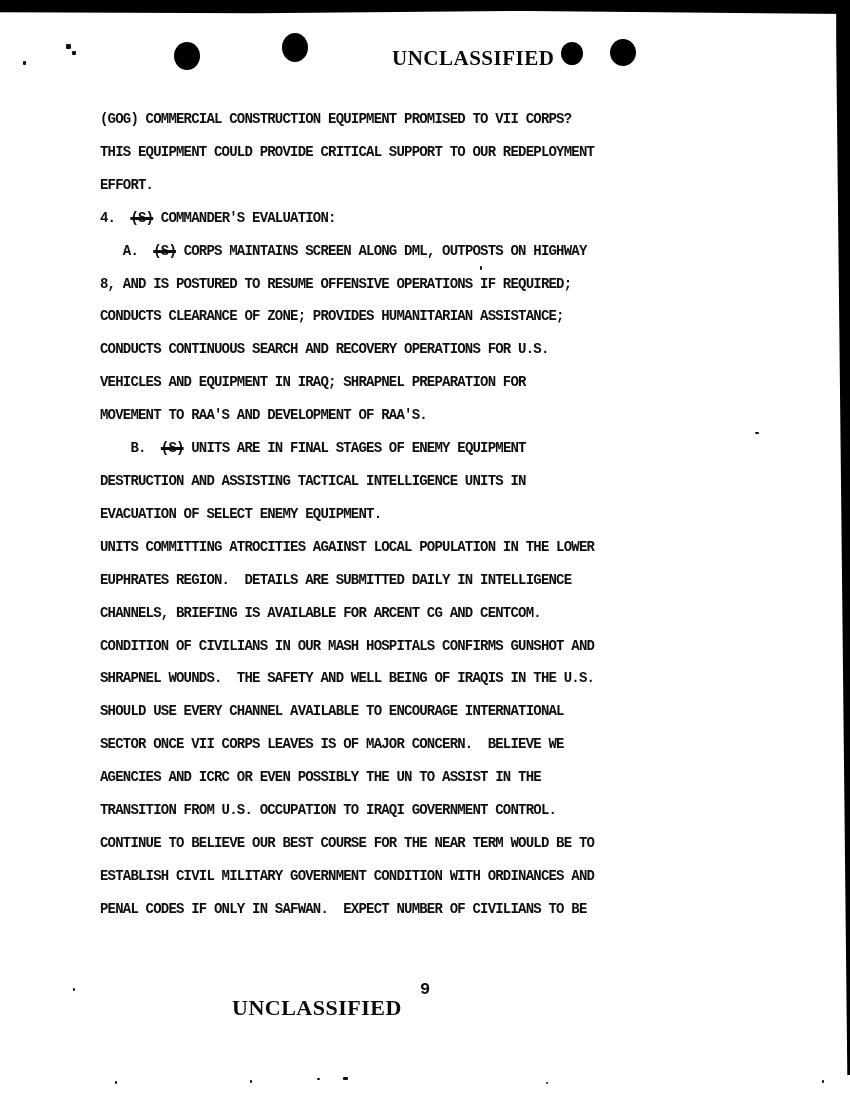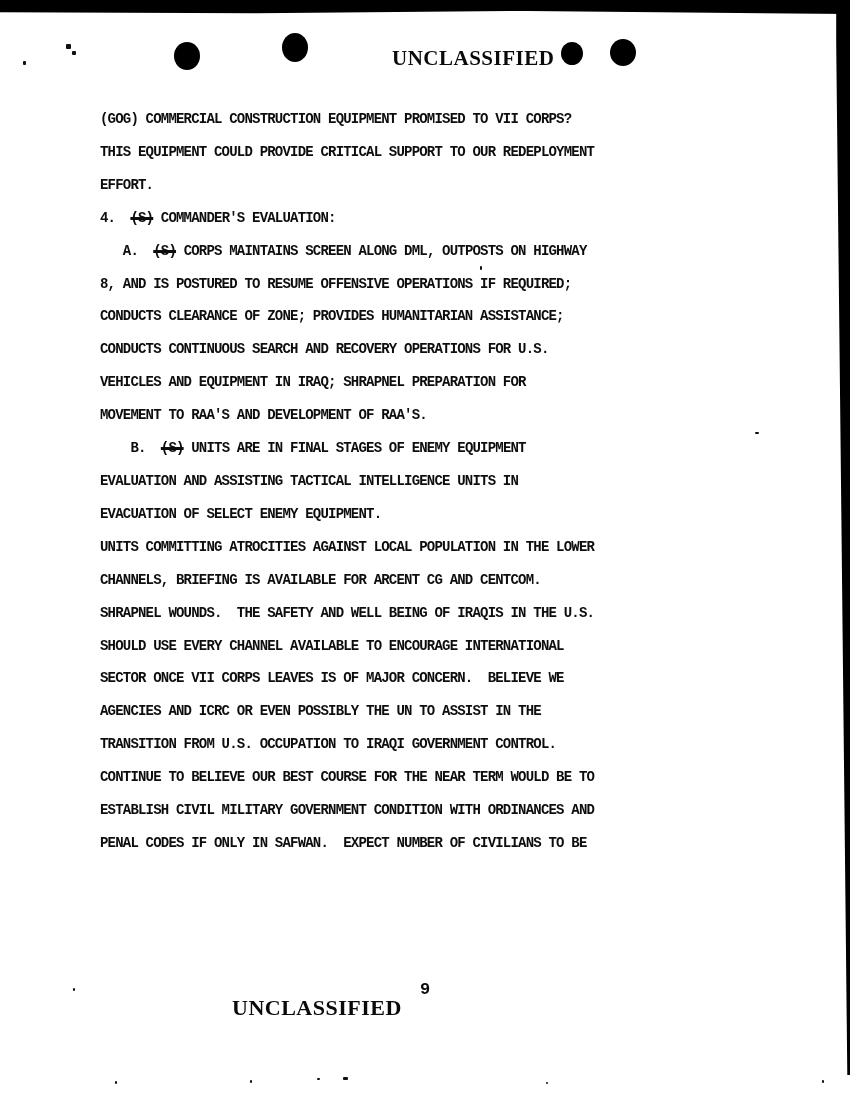--- a/index.html
+++ b/index.html
@@ -100,24 +100,26 @@
     <div class="line"><span>THIS EQUIPMENT COULD PROVIDE CRITICAL SUPPORT TO OUR REDEPLOYMENT</span></div>
     <div class="line"><span>EFFORT.</span></div>
     <div class="line"><span>4.  </span><span class="strike">(S)</span><span> COMMANDER'S EVALUATION:</span></div>
     <div class="line"><span>   A.  </span><span class="strike">(S)</span><span> CORPS MAINTAINS SCREEN ALONG DML, OUTPOSTS ON HIGHWAY</span></div>
     <div class="line"><span>8, AND IS POSTURED TO RESUME OFFENSIVE OPERATIONS IF REQUIRED;</span></div>
     <div class="line"><span>CONDUCTS CLEARANCE OF ZONE; PROVIDES HUMANITARIAN ASSISTANCE;</span></div>
     <div class="line"><span>CONDUCTS CONTINUOUS SEARCH AND RECOVERY OPERATIONS FOR U.S.</span></div>
     <div class="line"><span>VEHICLES AND EQUIPMENT IN IRAQ; SHRAPNEL PREPARATION FOR</span></div>
     <div class="line"><span>MOVEMENT TO RAA'S AND DEVELOPMENT OF RAA'S.</span></div>
     <div class="line"><span>    B.  </span><span class="strike">(S)</span><span> UNITS ARE IN FINAL STAGES OF ENEMY EQUIPMENT</span></div>
-    <div class="line"><span>EVALUATION AND ASSISTING TACTICAL INTELLIGENCE UNITS IN</span></div>
+    <div class="line"><span>DESTRUCTION AND ASSISTING TACTICAL INTELLIGENCE UNITS IN</span></div>
     <div class="line"><span>EVACUATION OF SELECT ENEMY EQUIPMENT.</span></div>
     <div class="line"><span>UNITS COMMITTING ATROCITIES AGAINST LOCAL POPULATION IN THE LOWER</span></div>
+    <div class="line"><span>EUPHRATES REGION.  DETAILS ARE SUBMITTED DAILY IN INTELLIGENCE</span></div>
     <div class="line"><span>CHANNELS, BRIEFING IS AVAILABLE FOR ARCENT CG AND CENTCOM.</span></div>
+    <div class="line"><span>CONDITION OF CIVILIANS IN OUR MASH HOSPITALS CONFIRMS GUNSHOT AND</span></div>
     <div class="line"><span>SHRAPNEL WOUNDS.  THE SAFETY AND WELL BEING OF IRAQIS IN THE U.S.</span></div>
     <div class="line"><span>SHOULD USE EVERY CHANNEL AVAILABLE TO ENCOURAGE INTERNATIONAL</span></div>
     <div class="line"><span>SECTOR ONCE VII CORPS LEAVES IS OF MAJOR CONCERN.  BELIEVE WE</span></div>
     <div class="line"><span>AGENCIES AND ICRC OR EVEN POSSIBLY THE UN TO ASSIST IN THE</span></div>
     <div class="line"><span>TRANSITION FROM U.S. OCCUPATION TO IRAQI GOVERNMENT CONTROL.</span></div>
     <div class="line"><span>CONTINUE TO BELIEVE OUR BEST COURSE FOR THE NEAR TERM WOULD BE TO</span></div>
     <div class="line"><span>ESTABLISH CIVIL MILITARY GOVERNMENT CONDITION WITH ORDINANCES AND</span></div>
     <div class="line"><span>PENAL CODES IF ONLY IN SAFWAN.  EXPECT NUMBER OF CIVILIANS TO BE</span></div>
   </div>
 

